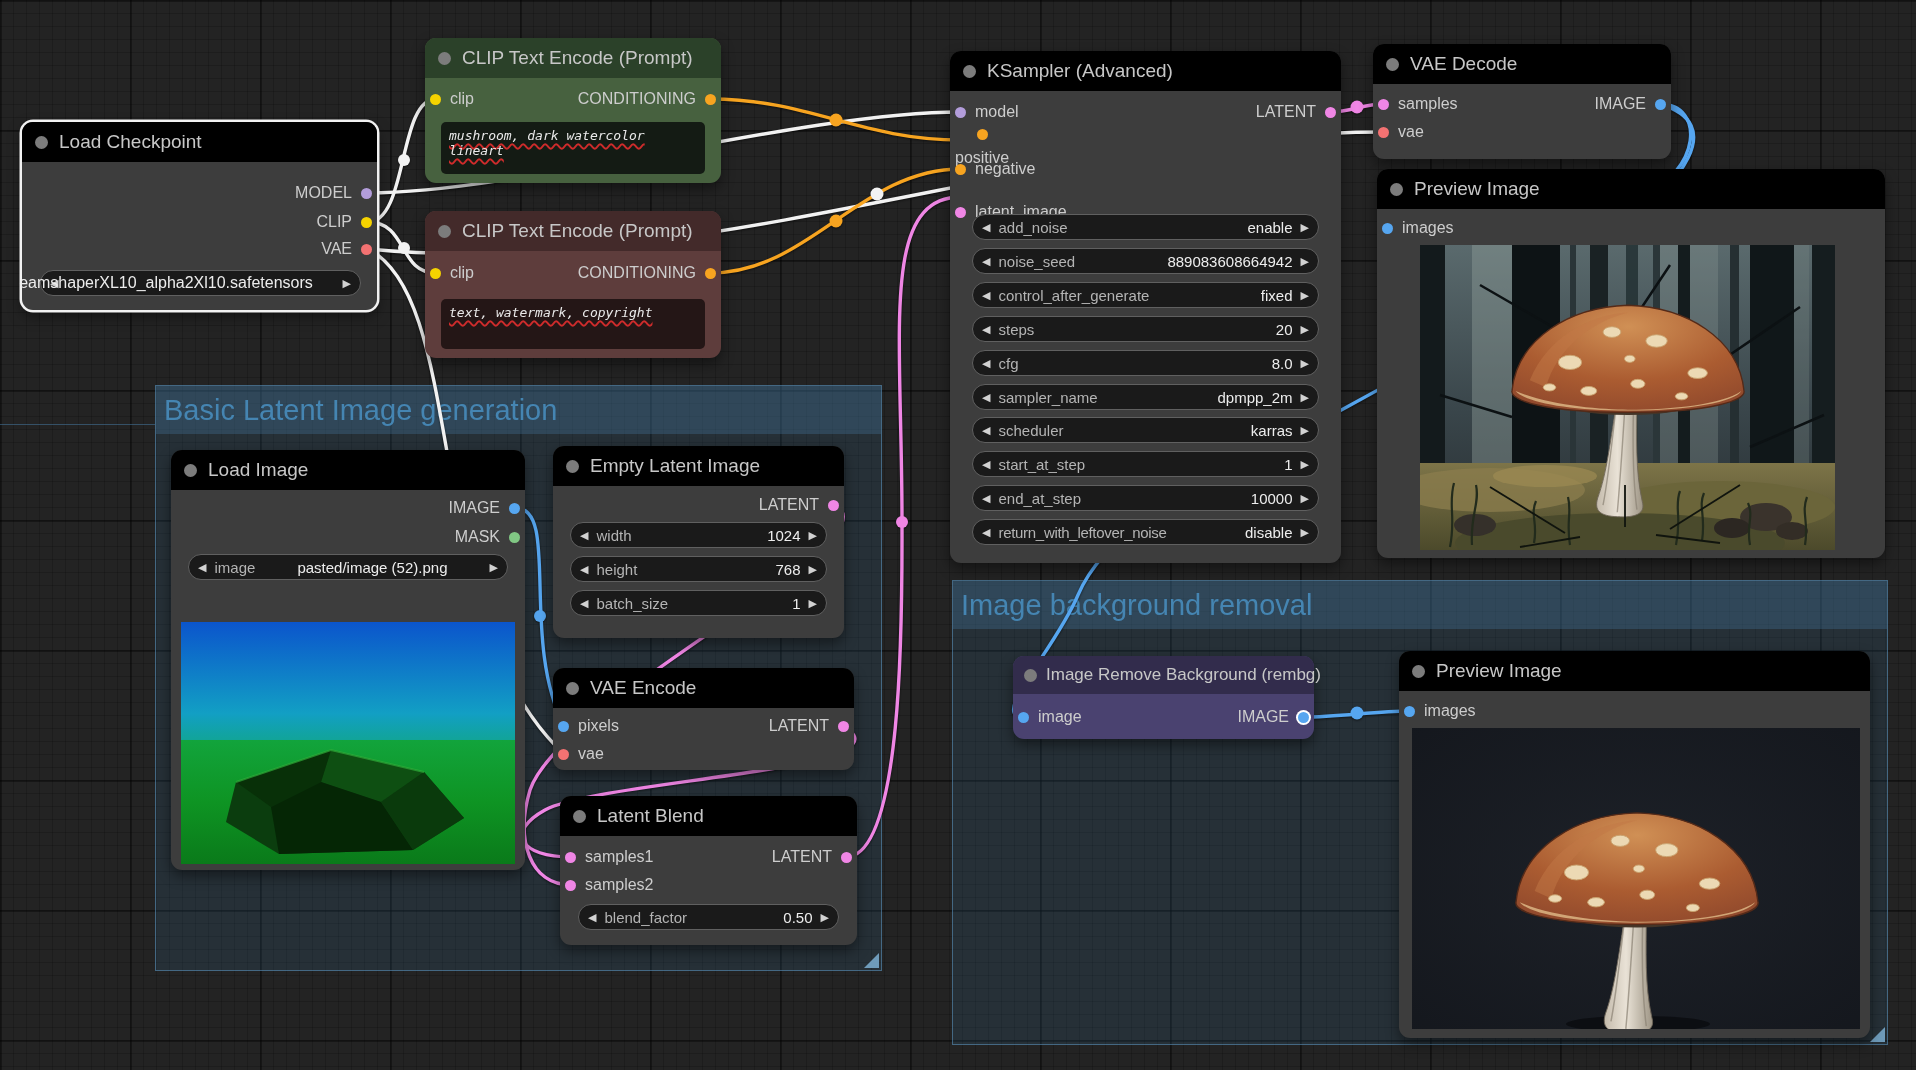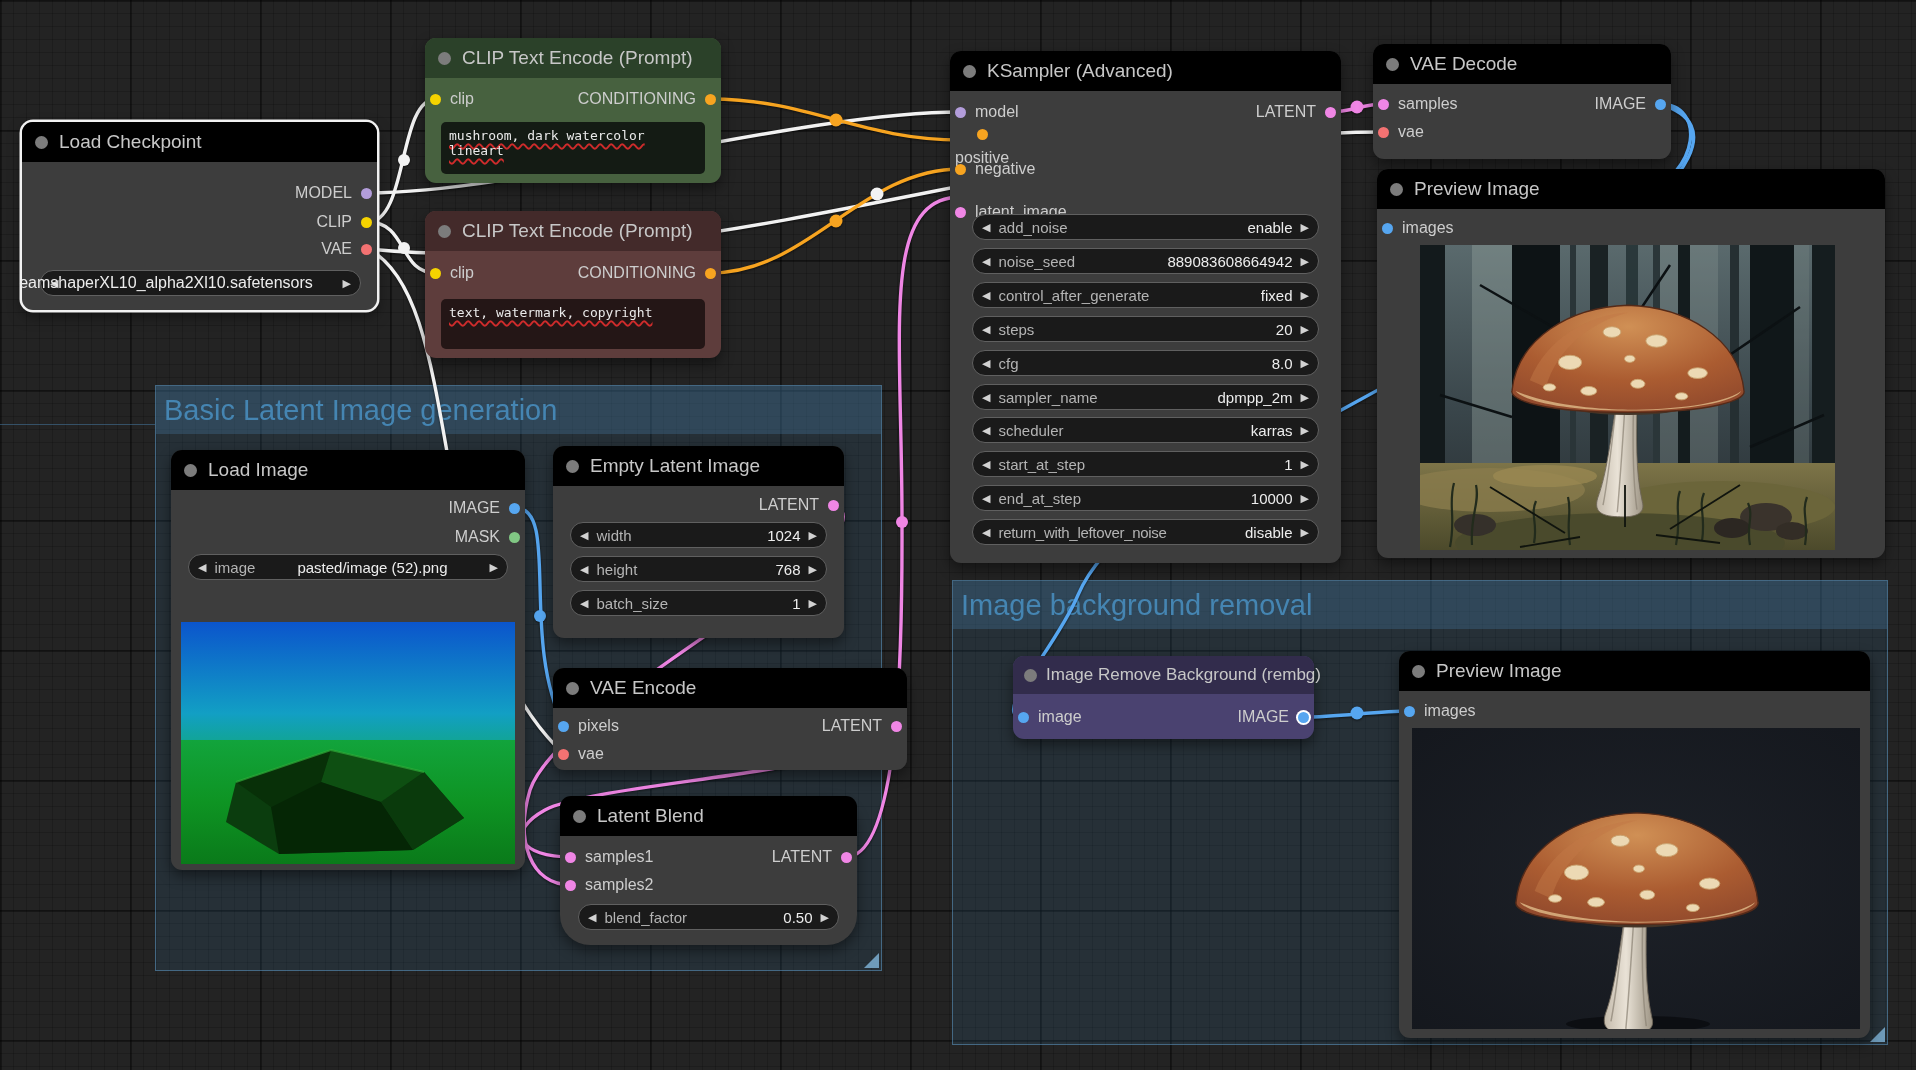--- a/index.html
+++ b/index.html
@@ -28,21 +28,21 @@
   .dot{width:11px;height:11px;border-radius:50%;flex:none;}
   .c-model{background:#b39ddb}.c-clip{background:#f5d300}.c-vae{background:#f37272}
   .c-cond{background:#f7a420}.c-latent{background:#f086e5}.c-image{background:#56a6f0}.c-mask{background:#81c784}
   .dot.ring{box-shadow:0 0 0 2px #fff;}
   .pill{position:absolute;height:26px;background:#1a1a1a;border:1.5px solid #606060;border-radius:14px;display:flex;align-items:center;padding:0 9px;gap:8px;font-size:15px;box-sizing:border-box;}
   .wlabel{color:#b4b4b4;white-space:nowrap;}
   .wvalue{margin-left:auto;color:#ededed;white-space:nowrap;}
   .warr{color:#d2d2d2;font-size:11px;flex:none;}
   .btnw{position:absolute;height:26px;background:#1a1a1a;border:1.5px solid #606060;display:flex;align-items:center;justify-content:center;font-size:15px;color:#d6d6d6;box-sizing:border-box;border-radius:2px;}
   .prompt{position:absolute;background:#141b14;border-radius:5px;padding:6px 8px;font-family:"DejaVu Sans Mono",monospace;font-size:13px;color:#eaeaea;box-sizing:border-box;}
-  .prompt .sq{text-decoration:underline wavy #cf2b2b;text-decoration-thickness:1.5px;text-underline-offset:3px;}
+  .prompt .sq{text-decoration:underline wavy #cf2b2b;text-decoration-thickness:1.5px;text-underline-offset:3px;font-style:italic;}
   .node.maroon .prompt{background:#241616;}
   .pimg{position:absolute;display:block;}
   .ckptval{position:absolute;left:-90px;width:430px;text-align:center;font-size:16px;color:#ededed;pointer-events:none;}
   #wires{position:absolute;left:0;top:0;z-index:3;pointer-events:none;filter:drop-shadow(0 1.5px 1px rgba(0,0,0,.55));}
   .group{z-index:1;} .node{z-index:4;}
   #leftline{position:absolute;left:0;top:424px;width:155px;height:0;border-top:1px solid rgba(70,120,160,.55);z-index:2;}
 </style>
 </head>
 <body>
 
@@ -422,40 +422,40 @@
       <span class="warr">▶</span>
     </div>
     <div class="pill" style="left:17px;top:144px;width:257px;">
       <span class="warr">◀</span>
       <span class="wlabel">batch_size</span>
       <span class="wvalue">1</span>
       <span class="warr">▶</span>
     </div>
   </div>
 
-  <div class="node" style="left:553px;top:668px;width:354px;height:102px;">
+  <div class="node" style="left:553px;top:668px;width:301px;height:102px;">
     <div class="nhead">
       <span class="ndot"></span>
       <span class="ntitle">VAE Encode</span>
     </div>
     <div class="slot in" style="top:47px;">
       <span class="dot c-image"></span>
       <span>pixels</span>
     </div>
     <div class="slot in" style="top:75px;">
       <span class="dot c-vae"></span>
       <span>vae</span>
     </div>
     <div class="slot out" style="top:47px;">
       <span class="dot c-latent"></span>
       <span>LATENT</span>
     </div>
   </div>
 
-  <div class="node" style="left:560px;top:796px;width:297px;height:149px;border-radius:30px;">
+  <div class="node" style="left:560px;top:796px;width:297px;height:149px;">
     <div class="nhead">
       <span class="ndot"></span>
       <span class="ntitle">Latent Blend</span>
     </div>
     <div class="slot in" style="top:50px;">
       <span class="dot c-latent"></span>
       <span>samples1</span>
     </div>
     <div class="slot in" style="top:78px;">
       <span class="dot c-latent"></span>

